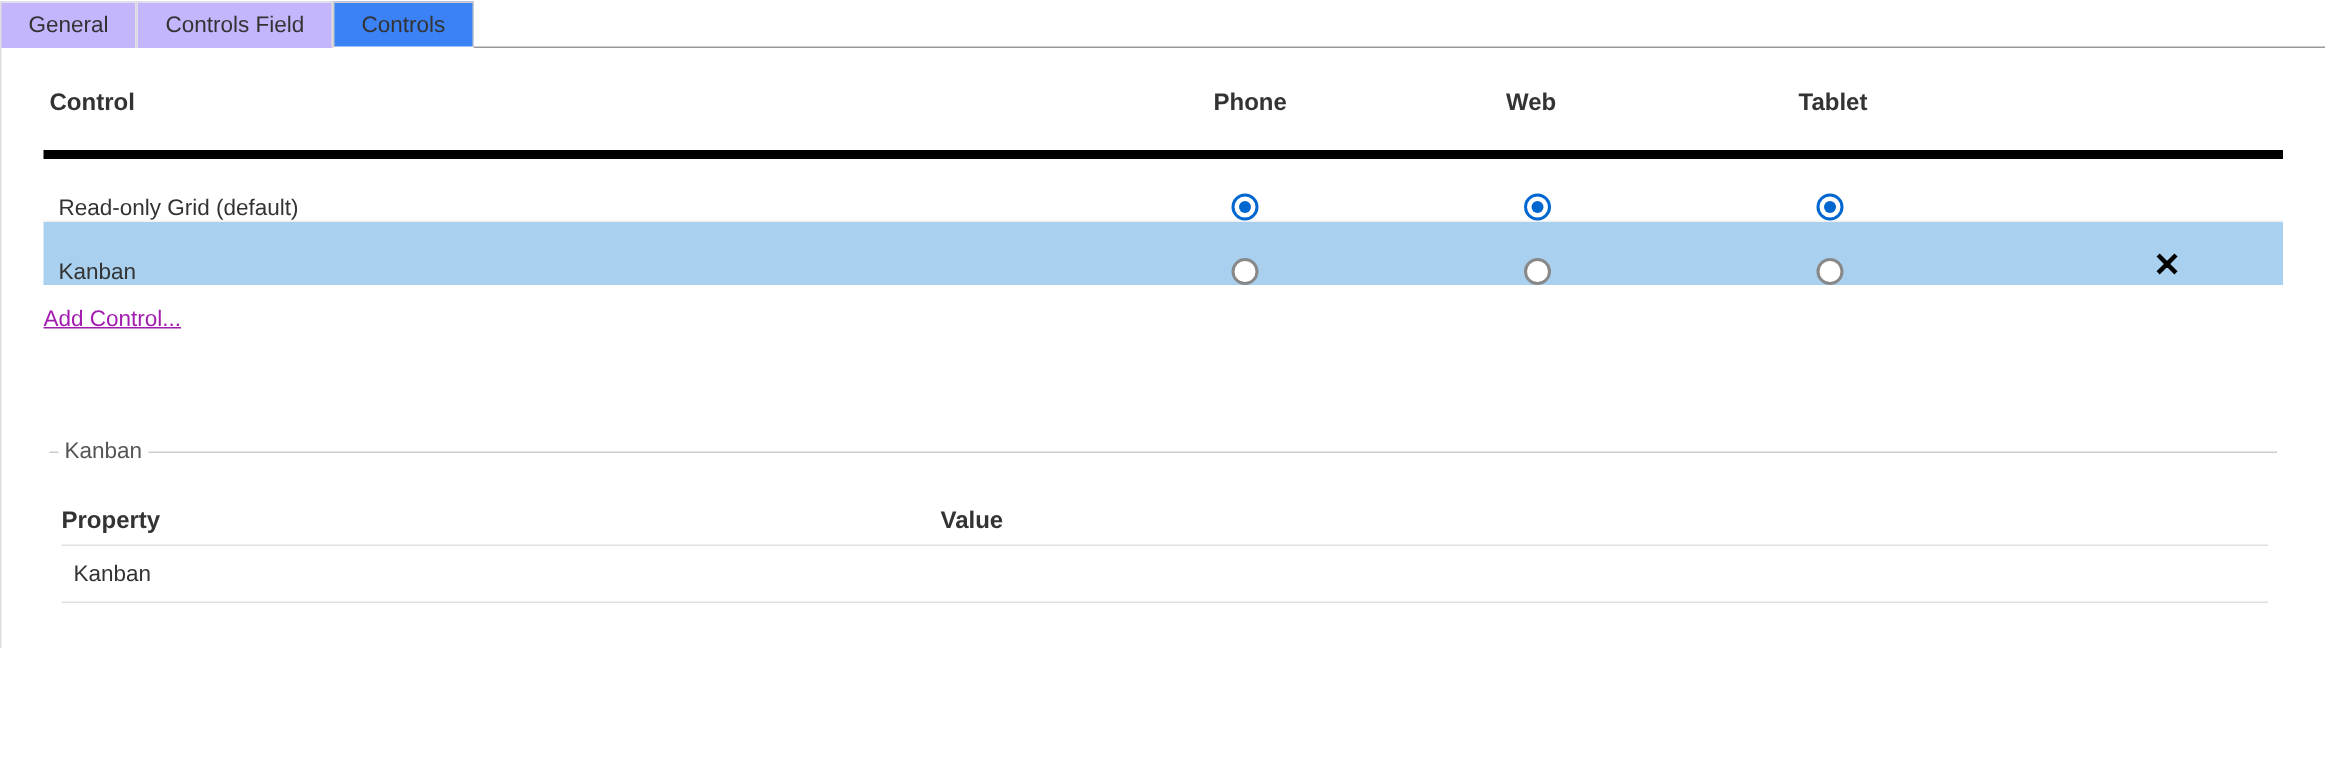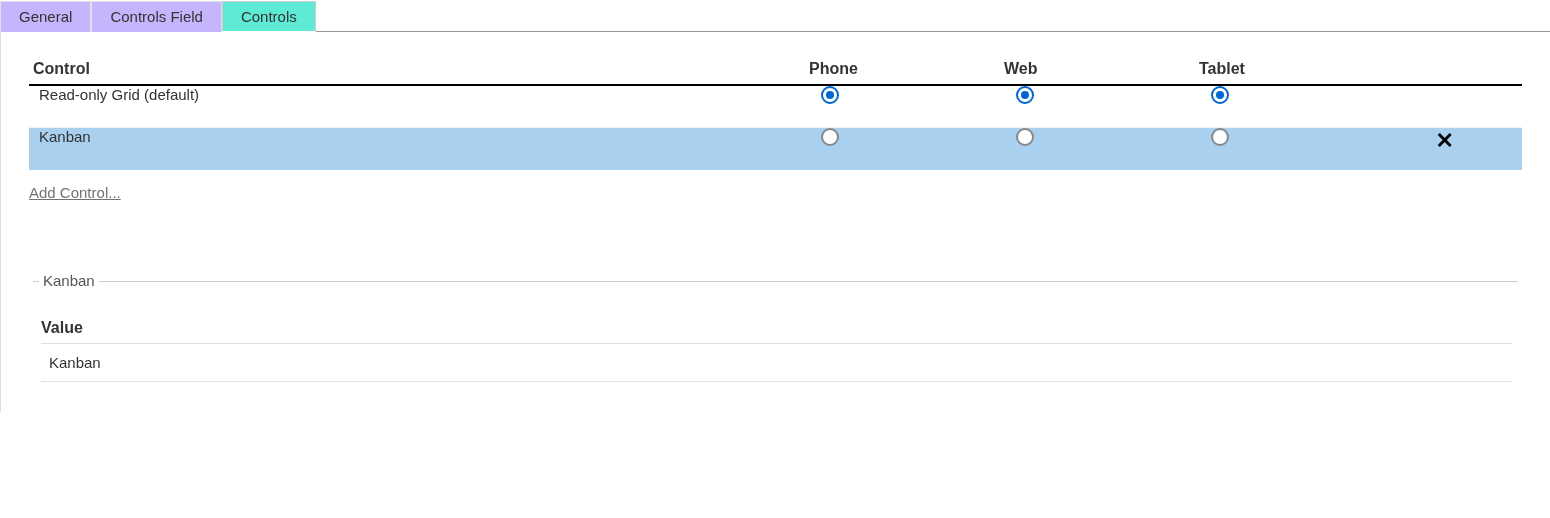--- a/index.html
+++ b/index.html
@@ -20,44 +20,44 @@
       border: 1px solid #ccc;
       border-bottom: none;
       margin-right: 0px;
       cursor: pointer;
       font-size: 15px;
       color: #333;
       position: relative;
       top: 1px;
     }
     .tab.active {
-      background: #5eead4;
+      background: #3b82f6;
       border-bottom: 1px solid #fff;
     }
     .tab:not(.active) {
       border-color: #e0e0e0;
     }
     .content {
       padding: 28px 28px 20px 28px;
       border-left: 1px solid #ddd;
     }
     .control-header {
       display: flex;
       font-weight: 600;
       font-size: 16px;
       color: #333;
-      padding-bottom: 6px;
-      border-bottom: 2px solid #000000;
+      padding-bottom: 22px;
+      border-bottom: 6px solid #000000;
     }
     .col-control { flex: 0 0 780px; padding-left: 4px;}
     .col-radio { flex: 0 0 195px; text-align: left;}
     .col-close { flex: 0 0 80px; text-align: right; padding-right: 20px;}
     .control-row {
       display: flex;
-      align-items: flex-start;
+      align-items: flex-end;
       height: 42px;
       border-bottom: 1px solid #f0f0f0;
     }
     .control-row.selected {
       background: #a9d0ee;
       border-bottom: none;
     }
     .control-row .col-control { padding-left: 10px; font-size: 15px;}
     .radio {
       width: 18px;
@@ -91,21 +91,21 @@
       color: #000;
       cursor: pointer;
       display: inline-block;
     }
     .add-control {
       margin-top: 14px;
       margin-bottom: 80px;
       padding-left: 0px;
     }
     .add-control a {
-      color: #737373;
+      color: #a21caf;
       text-decoration: underline;
       font-size: 15px;
       cursor: pointer;
     }
     .fieldset {
       border: none;
       border-top: 1px solid #ccc;
       padding: 0;
       margin: 0 4px;
       position: relative;
@@ -174,20 +174,21 @@
   </div>
 
   <div class="add-control">
     <a>Add Control...</a>
   </div>
 
   <div class="fieldset">
     <span class="fieldset-legend">Kanban</span>
     <div class="fieldset-inner">
       <div class="prop-header">
+        <div class="col-prop">Property</div>
         <div class="col-val">Value</div>
       </div>
       <div class="prop-row">
         <div class="col-prop">Kanban</div>
         <div class="col-val"></div>
       </div>
     </div>
   </div>
 
 </div>

